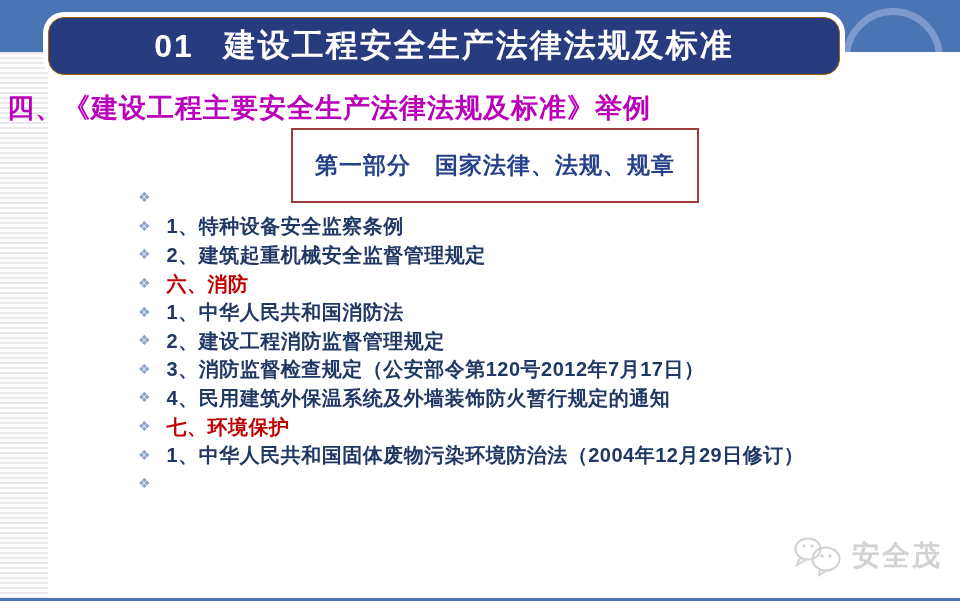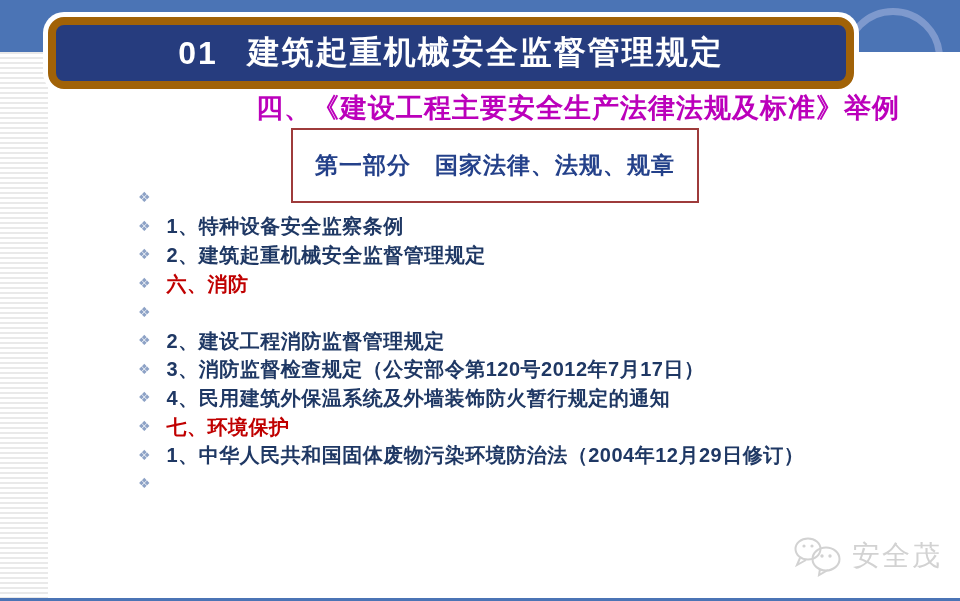--- a/index.html
+++ b/index.html
@@ -24,29 +24,29 @@
   
   .left-stripes{
     position:absolute;left:0;top:52px;width:48px;height:549px;
     background:repeating-linear-gradient(180deg,#e9e9e9 0 2px,#ffffff 2px 5px);
   }
 
   
   .header-box{
     position:absolute;left:48px;top:17px;width:790px;height:56px;
     background:var(--header-navy,#263c7e);
-    border:8px solid #a16207;border-radius:16px;
+    border:1px solid #a16207;border-radius:16px;
     box-shadow:0 0 0 5px #ffffff;
     display:flex;align-items:center;justify-content:center;gap:30px;
     color:#ffffff;font-weight:700;font-size:32px;letter-spacing:2px;
   }
 
   
   .section-title{
-    position:absolute;left:0;top:90px;width:900px;text-align:right;
+    position:absolute;left:7px;top:90px;width:900px;text-align:left;
     color:var(--section-magenta,#bb00bb);
     font-size:27px;font-weight:700;letter-spacing:1px;
   }
 
   
   .part-box{
     position:absolute;left:495px;top:128px;transform:translateX(-50%);
     border:2px solid var(--part-border,#9e3b3b);
     padding:20px 22px;
     color:var(--part-text,#24418a);
@@ -66,21 +66,21 @@
   }
   .item-text{font-size:20px;font-weight:700;letter-spacing:0.5px;}
   .item-text.red{color:var(--item-red,#c00000);}
   .item-text.navy{color:var(--item-navy,#1f3864);text-align:center;}
 
   
   .watermark{
     position:absolute;right:18px;bottom:24px;
     display:flex;align-items:center;gap:6px;
     color:var(--watermark-gray,#d2d2d2);
-    font-size:28px;font-weight:400;letter-spacing:2px;
+    font-size:28px;font-weight:700;letter-spacing:2px;
   }
   .watermark svg{display:block;}
 
   
   .bottom-line{
     position:absolute;left:0;bottom:0;width:960px;height:3px;
     background:var(--band-blue,#4b74b5);
   }
 </style>
 </head>
@@ -89,21 +89,21 @@
 <div class="slide">
 
   <div class="top-band">
     <div class="arc"></div>
   </div>
 
   <div class="left-stripes"></div>
 
   <div class="header-box">
     <span class="header-num">01</span>
-    <span class="header-title">建筑起重机械安全监督管理规定</span>
+    <span class="header-title">建设工程安全生产法律法规及标准</span>
   </div>
 
   <div class="section-title">四、《建设工程主要安全生产法律法规及标准》举例</div>
 
   <div class="part-box">
     <span>第一部分　国家法律、法规、规章</span>
   </div>
 
   <ul class="law-list">
       <li>
@@ -116,20 +116,21 @@
       <li>
         <span class="bullet">❖</span>
         <span class="item-text navy">2、建筑起重机械安全监督管理规定</span>
       </li>
       <li>
         <span class="bullet">❖</span>
         <span class="item-text red">六、消防</span>
       </li>
       <li>
         <span class="bullet">❖</span>
+        <span class="item-text navy">1、中华人民共和国消防法</span>
       </li>
       <li>
         <span class="bullet">❖</span>
         <span class="item-text navy">2、建设工程消防监督管理规定</span>
       </li>
       <li>
         <span class="bullet">❖</span>
         <span class="item-text navy">3、消防监督检查规定（公安部令第120号2012年7月17日）</span>
       </li>
       <li>

